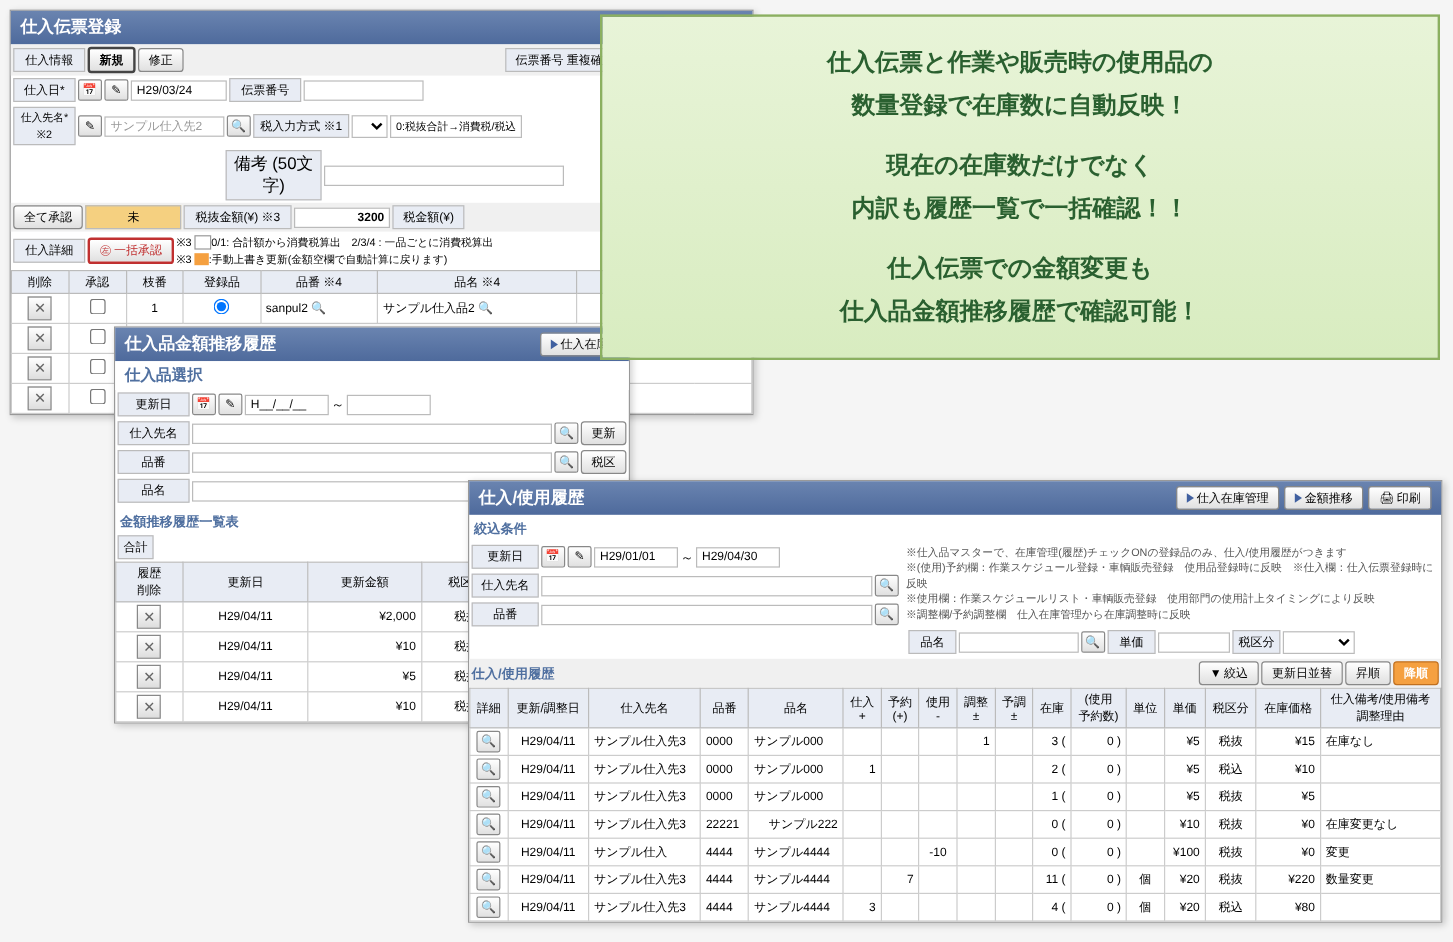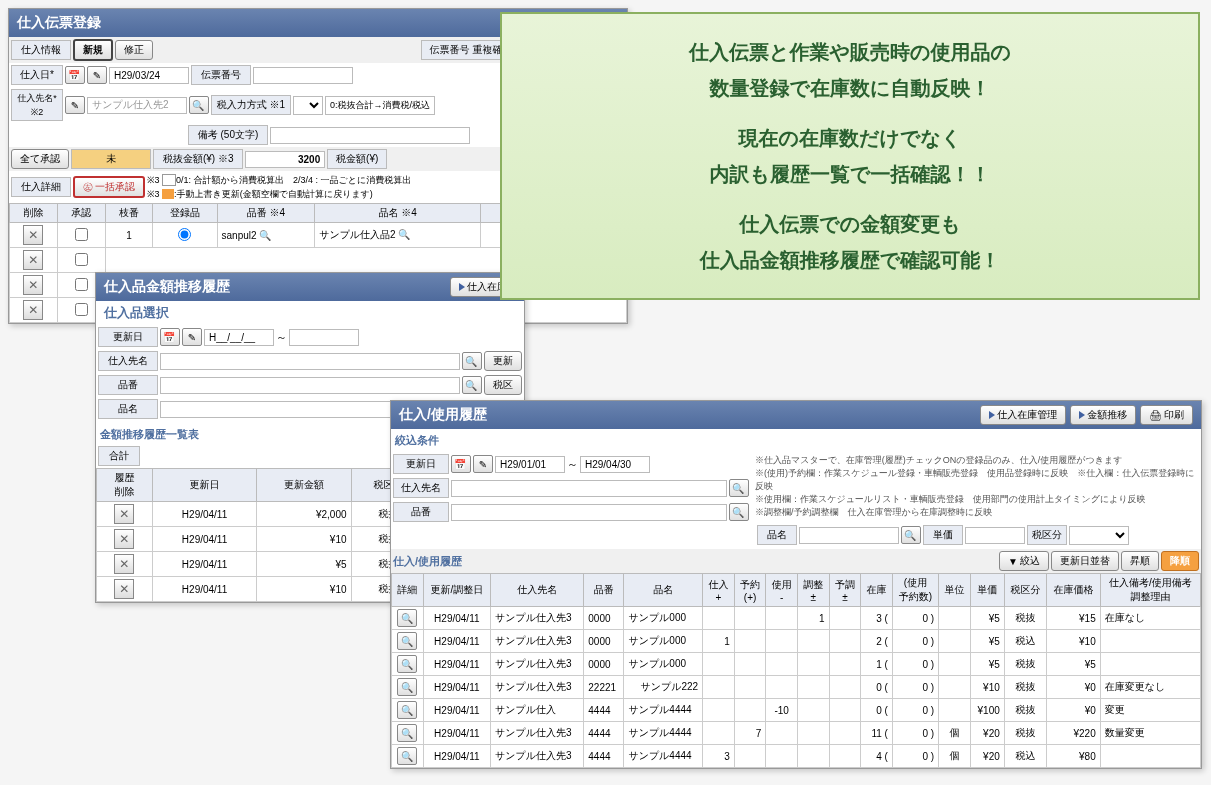--- a/index.html
+++ b/index.html
@@ -58,21 +58,21 @@
 ※2</span>
     <span class="icon-btn">✎</span>
     <input class="inp" style="width: 100px; color: rgb(153, 153, 153);" value="サンプル仕入先2">
     <span class="icon-btn mag">🔍</span>
     <span class="lbl" style="width:80px;">税入力方式 ※1</span>
     <select class="inp" style="width:30px;"><option>0</option></select>
     <span class="inp" style="font-size:9px;">0:税抜合計→消費税/税込</span>
   </div>
   <div class="row">
     <span style="width:175px;"></span>
-    <span class="lbl" style="width:80px;font-size:10px;">備考 (50文字)</span>
+    <span class="lbl" style="width:80px;font-size:14px;">備考 (50文字)</span>
     <input class="inp" style="width: 200px;">
   </div>
   <div class="row" style="background:#f0f0f0;">
     <button class="btn">全て承認</button>
     <span class="lbl" style="width:80px;background:#f5d080;">未</span>
     <span class="lbl" style="width:90px;">税抜金額(¥) ※3</span>
     <span class="inp" style="width:80px;text-align:right;font-weight:bold;">3200</span>
     <span class="lbl" style="width:60px;">税金額(¥)</span>
   </div>
   <div class="row">
@@ -150,21 +150,21 @@
     <span class="icon-btn mag">🔍</span>
     <button class="btn">税区</button>
   </div>
   <div class="row">
     <span class="lbl" style="width:60px;">品名</span>
     <input class="inp" style="flex: 1 1 0%;">
     <span class="icon-btn mag">🔍</span>
   </div>
   <div style="color:#5070a0;font-weight:bold;padding:6px 4px 2px;">金額推移履歴一覧表</div>
   <div class="row">
-      <span class="lbl" style="width:42px;">合計</span>
+      <span class="lbl" style="width:30px;">合計</span>
     </div>
   <table class="tbl">
     <tbody>
         <tr>
       <th style="white-space:pre-line;">履歴
 削除</th>
       <th>更新日</th>
       <th>更新金額</th>
       <th>税区分</th>
       <th>品番</th>

